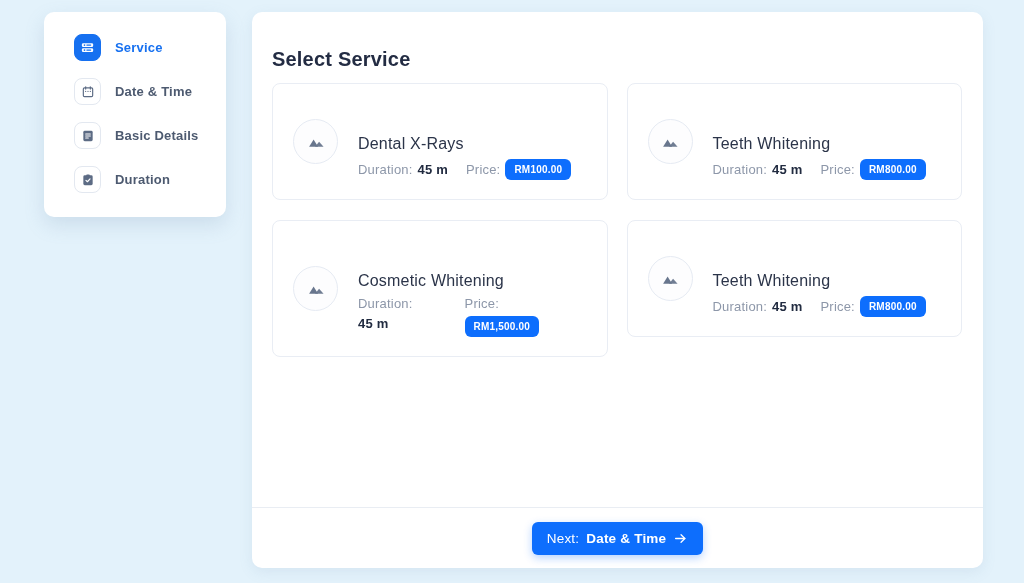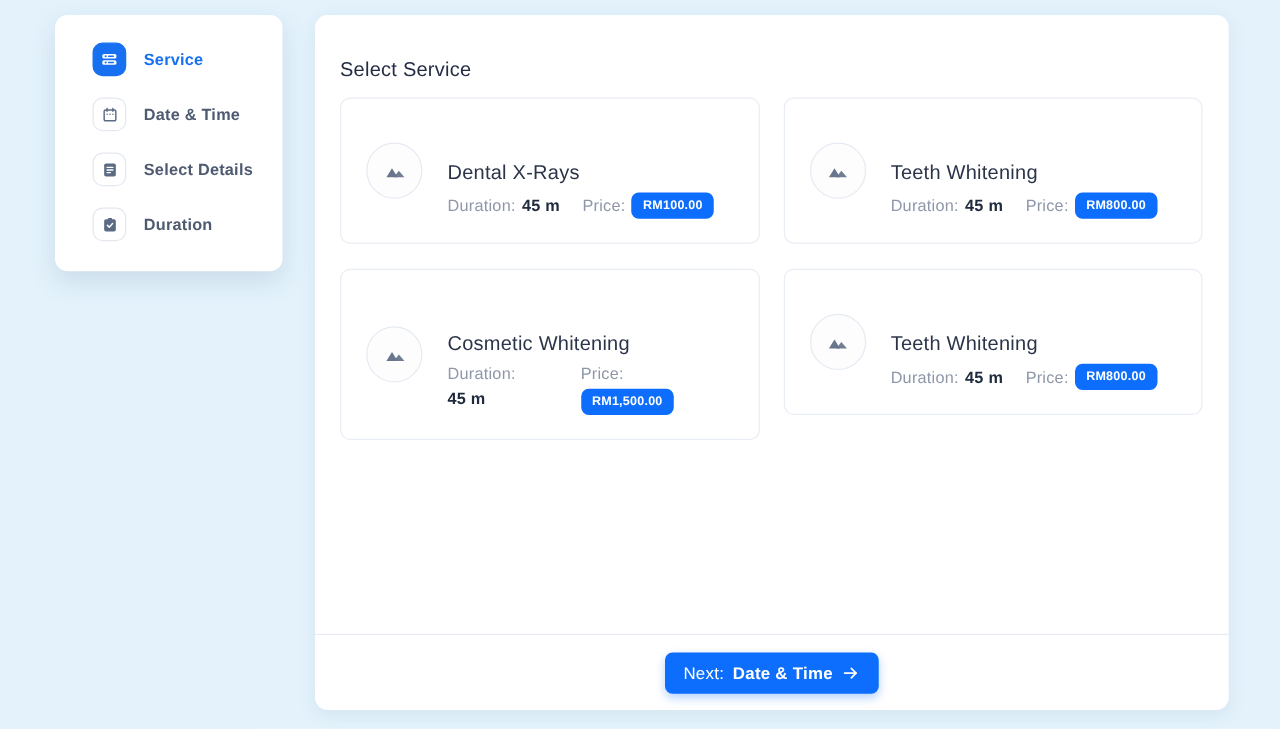--- a/index.html
+++ b/index.html
@@ -63,22 +63,22 @@
     border-radius: 10px;
     box-shadow: 0 4px 14px rgba(110, 140, 175, 0.12);
     display: flex;
     flex-direction: column;
   }
   .panel-content {
     flex: 1 1 auto;
     padding: 36px 21px 0 20px;
   }
   .panel-heading {
-    font-size: 16px;
-    font-weight: 400;
+    font-size: 20px;
+    font-weight: 700;
     color: #232c43;
     margin-bottom: 12px;
   }
   .cards {
     display: grid;
     grid-template-columns: 1fr 1fr;
     column-gap: 19px;
     row-gap: 20px;
     align-items: start;
   }
@@ -210,21 +210,21 @@
 
   <div class="step">
     <span class="step-icon">
       <svg width="14" height="14" viewBox="0 0 24 24">
         <rect x="4" y="3" width="16" height="18" rx="2.5" fill="currentColor"></rect>
         <line x1="8" y1="8.5" x2="16" y2="8.5" stroke="#ffffff" stroke-width="1.8" stroke-linecap="round"></line>
         <line x1="8" y1="12" x2="16" y2="12" stroke="#ffffff" stroke-width="1.8" stroke-linecap="round"></line>
         <line x1="8" y1="15.5" x2="12.5" y2="15.5" stroke="#ffffff" stroke-width="1.8" stroke-linecap="round"></line>
       </svg>
     </span>
-    <span class="step-label">Select Details</span>
+    <span class="step-label">Basic Details</span>
   </div>
 
   <div class="step">
     <span class="step-icon">
       <svg width="14" height="14" viewBox="0 0 24 24">
         <rect x="4" y="4" width="16" height="17" rx="2.5" fill="currentColor"></rect>
         <rect x="9" y="2.5" width="6" height="3.5" rx="1.2" fill="currentColor"></rect>
         <polyline points="8.5,12.5 11,15 15.5,10" fill="none" stroke="#ffffff" stroke-width="2" stroke-linecap="round" stroke-linejoin="round"></polyline>
       </svg>
     </span>

